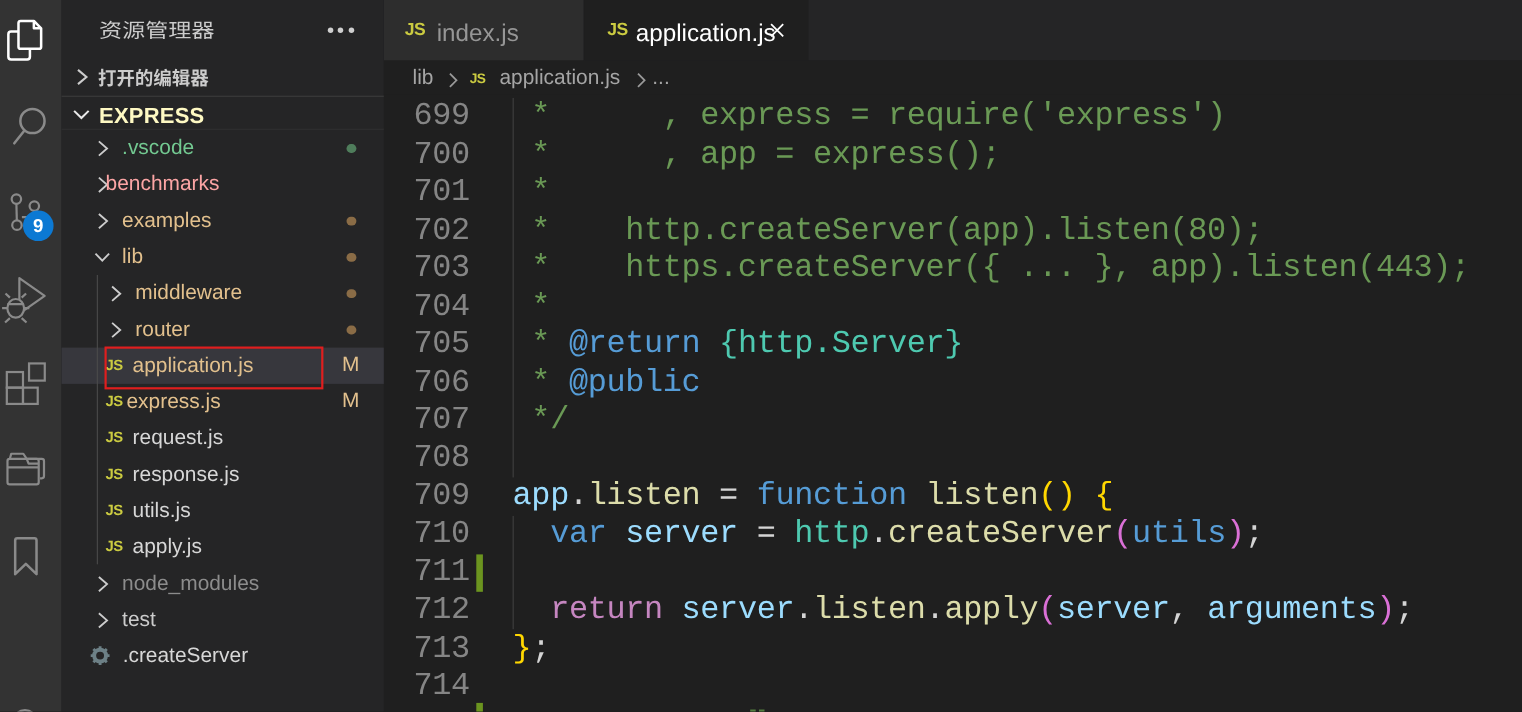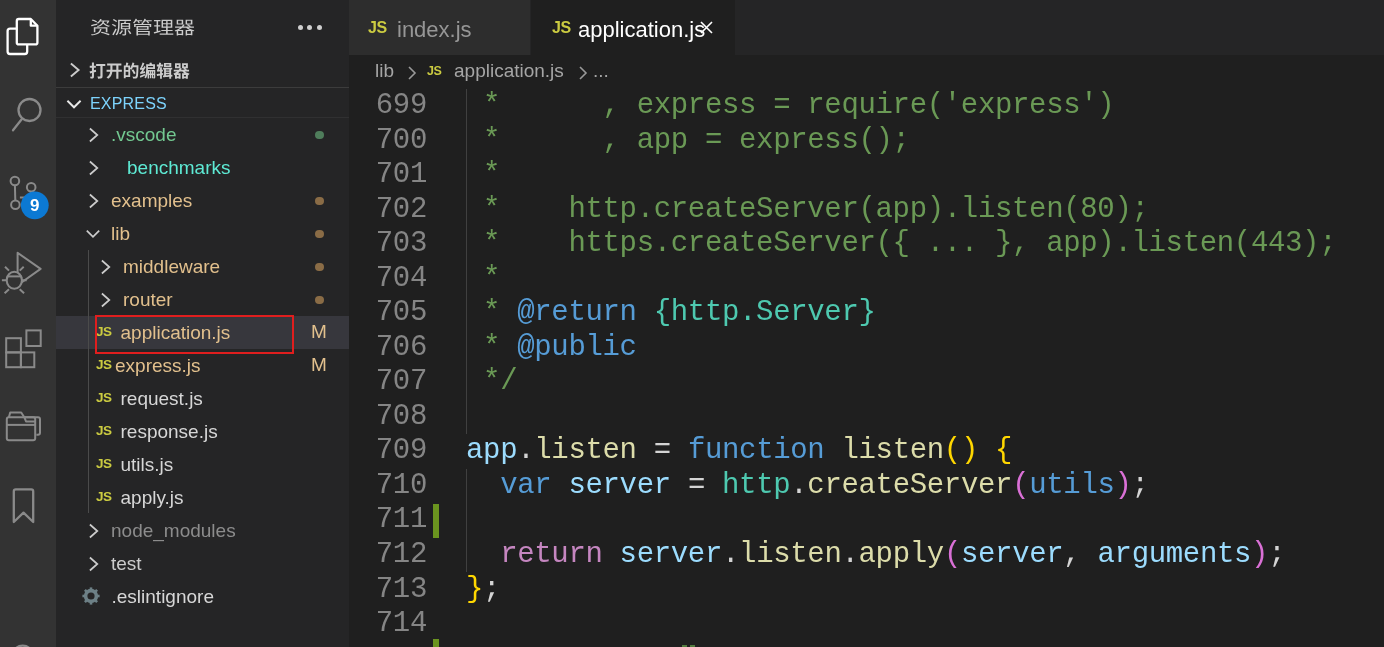--- a/index.html
+++ b/index.html
@@ -112,34 +112,34 @@
           <path d="M38 741H415V628H38ZM229 574H339V-87H229ZM28 185Q77 191 140 200Q203 209 274 220Q344 231 415 241L421 138Q325 119 228 102Q131 84 52 70ZM73 310Q70 321 64 340Q58 358 51 378Q44 398 37 412Q52 416 64 437Q76 457 89 491Q95 507 107 543Q118 580 132 630Q145 680 157 737Q170 794 177 850L292 829Q276 748 253 665Q229 582 201 507Q173 432 146 372V370Q146 370 135 363Q124 357 109 348Q95 338 84 328Q73 318 73 310ZM73 310V406L124 433H401V325H149Q126 325 103 321Q79 317 73 310ZM779 518H890V-89H779ZM573 736V674H784V736ZM464 820H900V589H464ZM413 549H956V451H413ZM520 396H809V312H520ZM520 259H810V175H520ZM469 522H579V75L469 63ZM395 98Q467 102 561 108Q654 114 759 123Q863 131 966 139L965 41Q868 32 768 23Q668 14 577 7Q487 -1 413 -7Z"></path>
         </g>
         <g transform="translate(84.0,0) scale(0.0168,-0.0172)">
           <path d="M227 708V618H338V708ZM120 809H452V517H120ZM648 708V618H769V708ZM540 809H885V517H540ZM45 431H956V327H45ZM175 37H395V-66H175ZM592 37H828V-66H592ZM641 405Q675 360 729 321Q783 282 850 252Q916 223 987 204Q974 193 960 176Q945 159 932 141Q919 123 911 108Q837 132 768 170Q699 208 641 258Q583 308 541 365ZM120 227H452V-84H337V124H230V-90H120ZM541 227H885V-84H769V124H651V-90H541ZM408 531 527 508Q488 428 428 355Q368 282 284 221Q199 160 84 112Q78 126 67 144Q56 162 43 179Q31 196 20 206Q125 245 202 297Q279 349 330 409Q380 469 408 531ZM606 482 666 540Q704 527 748 505Q791 483 816 462L752 399Q729 419 687 443Q644 467 606 482Z"></path>
         </g>
       </svg></div>
  <div class="sep" style="top:87px"></div>
  <svg style="position:absolute;left:10px;top:96px" width="16" height="16" viewBox="0 0 16 16">
       <path d="M1.4 4.8 8 11.3 14.6 4.8" fill="none" stroke="#e8e8e8" stroke-width="1.9"></path>
     </svg>
- <div style="position:absolute;left:34px;top:95px;font-size:16px;font-weight:normal;color:#7dd3fc;letter-spacing:0.2px">EXPRESS</div>
+ <div style="position:absolute;left:34px;top:95px;font-size:20px;font-weight:bold;color:#fef9c3;letter-spacing:0.2px">EXPRESS</div>
  <div class="sep" style="top:117px;background:#303031"></div>
  <div class="trow" style="top:118px;">
       <span class="cw" style="left:29px"><svg class="chv" width="16" height="16" viewBox="0 0 16 16">
           <path d="M4.9 1.5 12.3 8 4.9 14.5" fill="none" stroke="#cccccc" stroke-width="1.7"></path>
         </svg></span>
       <span class="lbl" style="left:55px;color:#73C991">.vscode</span>
       <span class="dot" style="background:#4f7d5b"></span>
     </div>
 <div class="trow" style="top:151px;">
       <span class="cw" style="left:29px"><svg class="chv" width="16" height="16" viewBox="0 0 16 16">
           <path d="M4.9 1.5 12.3 8 4.9 14.5" fill="none" stroke="#cccccc" stroke-width="1.7"></path>
         </svg></span>
-      <span class="lbl" style="left:71px;color:#5eead4">benchmarks</span>
+      <span class="lbl" style="left:40px;color:#fca5a5">benchmarks</span>
     </div>
 <div class="trow" style="top:184px;">
       <span class="cw" style="left:29px"><svg class="chv" width="16" height="16" viewBox="0 0 16 16">
           <path d="M4.9 1.5 12.3 8 4.9 14.5" fill="none" stroke="#cccccc" stroke-width="1.7"></path>
         </svg></span>
       <span class="lbl" style="left:55px;color:#E2C08D">examples</span>
       <span class="dot" style="background:#8a6c46"></span>
     </div>
 <div class="trow" style="top:217px;">
       <span class="cw" style="left:29px"><svg class="chv" width="16" height="16" viewBox="0 0 16 16">
@@ -209,21 +209,21 @@
             <line x1="9" y1="14.6" x2="9" y2="17.6"></line>
             <line x1="0.4" y1="9" x2="3.4" y2="9"></line>
             <line x1="14.6" y1="9" x2="17.6" y2="9"></line>
             <line x1="2.9" y1="2.9" x2="5.1" y2="5.1"></line>
             <line x1="12.9" y1="12.9" x2="15.1" y2="15.1"></line>
             <line x1="2.9" y1="15.1" x2="5.1" y2="12.9"></line>
             <line x1="12.9" y1="5.1" x2="15.1" y2="2.9"></line>
           </g>
         </g>
       </svg>
-      <span class="lbl" style="left:55.5px;color:#d7d7d7">.eslintignore</span>
+      <span class="lbl" style="left:55.5px;color:#d7d7d7">.createServer</span>
     </div>
  <div style="position:absolute;left:32px;top:250px;width:1px;height:263px;background:#4b4b4b"></div>
  <div style="position:absolute;left:39px;top:315px;width:195px;height:35px;border:2px solid #e01e1e"></div>
 </div>
 
 <div id="editor">
  <div id="tabstrip">
   <div class="tab" id="tab1">
         <span class="tabjs" style="left:19px">JS</span>
         <span class="tablbl" style="left:48px;color:#969696">index.js</span>

